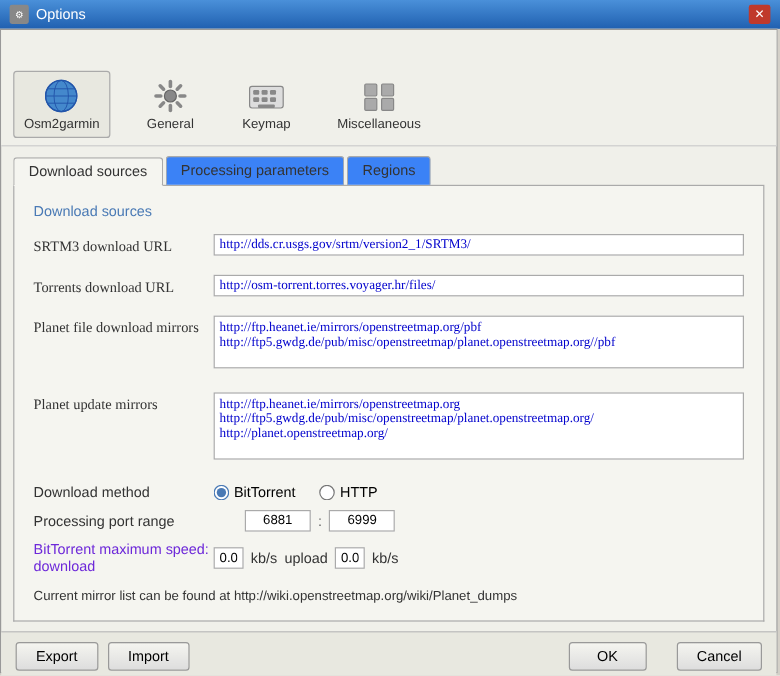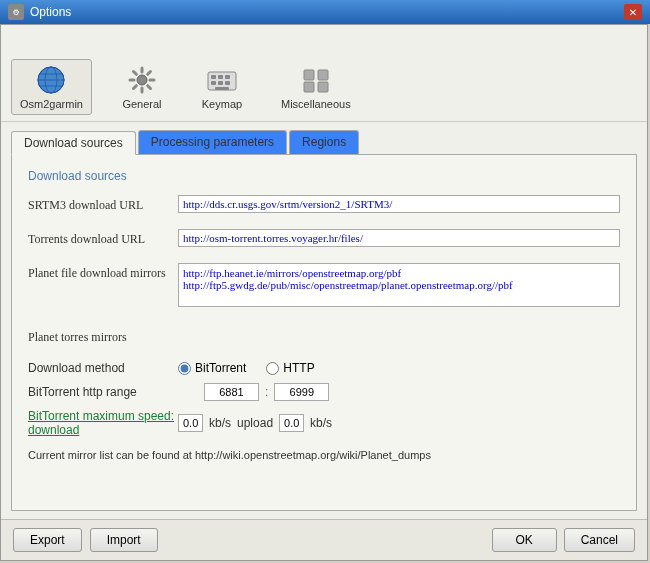--- a/index.html
+++ b/index.html
@@ -240,23 +240,22 @@
 
     
     .speed-row {
       display: flex;
       align-items: center;
       margin-bottom: 8px;
     }
     .speed-label {
       width: 150px;
       min-width: 150px;
-      color: #15803d;
-      font-size: 12px;
-      text-decoration: underline;
+      color: #6d28d9;
+      font-size: 12px;
     }
     .speed-inputs {
       display: flex;
       align-items: center;
       gap: 6px;
     }
     .speed-input {
       width: 25px;
       border: 1px solid #aaa;
       background: white;
@@ -284,21 +283,21 @@
       display: flex;
       justify-content: space-between;
       align-items: center;
     }
     .bottom-left {
       display: flex;
       gap: 8px;
     }
     .bottom-right {
       display: flex;
-      gap: 7px;
+      gap: 25px;
     }
     .btn {
       padding: 4px 16px;
       border: 1px solid #999;
       background: linear-gradient(to bottom, #f5f5f0, #ddd);
       cursor: pointer;
       font-size: 12px;
       border-radius: 3px;
       min-width: 65px;
     }
@@ -408,39 +407,44 @@
 
       <div class="form-row">
         <div class="form-label">Planet file download mirrors</div>
         <div class="form-control">
           <textarea class="form-textarea" rows="3" style="">http://ftp.heanet.ie/mirrors/openstreetmap.org/pbf
 http://ftp5.gwdg.de/pub/misc/openstreetmap/planet.openstreetmap.org//pbf</textarea>
         </div>
       </div>
 
       <div class="form-row">
-        <div class="form-label">Planet torres mirrors</div>
+        <div class="form-label">Planet update mirrors</div>
+        <div class="form-control">
+          <textarea class="form-textarea" rows="4" style="">http://ftp.heanet.ie/mirrors/openstreetmap.org
+http://ftp5.gwdg.de/pub/misc/openstreetmap/planet.openstreetmap.org/
+http://planet.openstreetmap.org/</textarea>
+        </div>
       </div>
 
       <div class="radio-row">
         <div class="radio-label">Download method</div>
         <div class="radio-group">
           <label class="radio-option">
             <input type="radio" name="download-method" checked="" style="">
             <span>BitTorrent</span>
           </label>
           <label class="radio-option">
             <input type="radio" name="download-method" style="">
             <span>HTTP</span>
           </label>
         </div>
       </div>
 
       <div class="port-row">
-        <div class="port-label">BitTorrent http range</div>
+        <div class="port-label">Processing port range</div>
         <div class="port-inputs">
           <input class="port-input" type="text" value="6881" style="">
           <span class="separator">:</span>
           <input class="port-input" type="text" value="6999" style="">
         </div>
       </div>
 
       <div class="speed-row">
         <div class="speed-label">BitTorrent maximum speed: download</div>
         <div class="speed-inputs">

